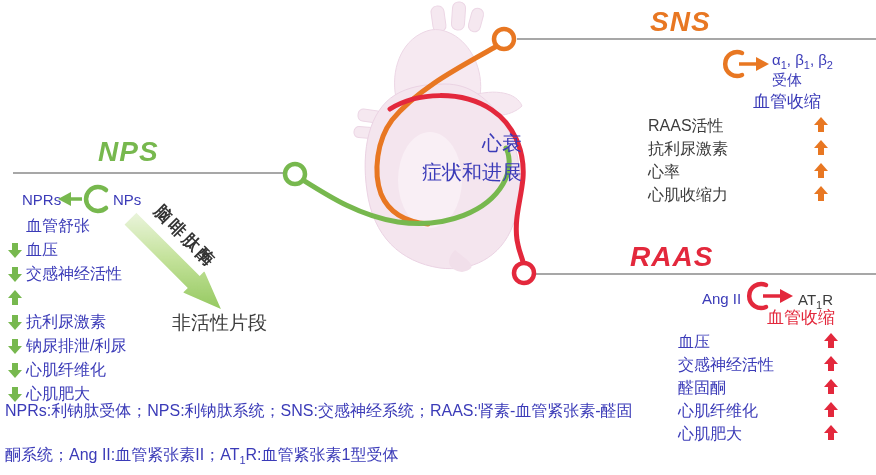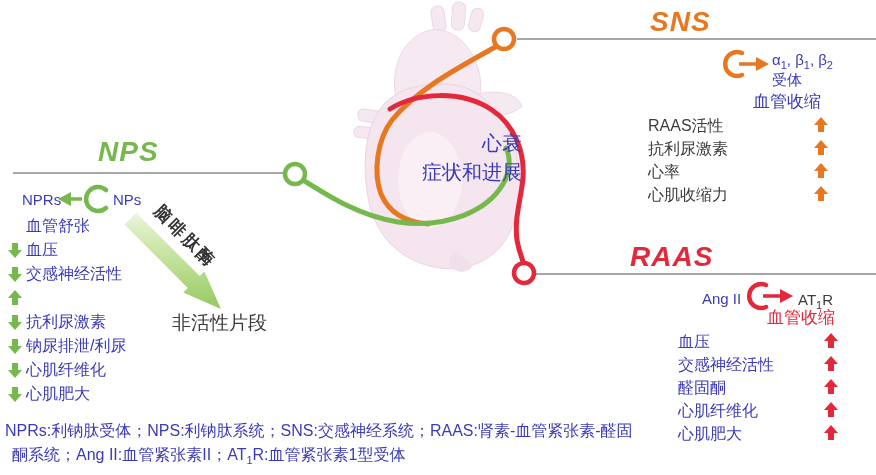--- a/index.html
+++ b/index.html
@@ -160,18 +160,18 @@
   <div class="abs t-red txt17" style="left:767px;top:306px">血管收缩</div>
 
   <div class="abs txt16 t-blue" style="left:678px;top:330px;width:160px">
     <div class="fx-row"><span>血压</span><span class="arr up r"></span></div>
     <div class="fx-row"><span>交感神经活性</span><span class="arr up r"></span></div>
     <div class="fx-row"><span>醛固酮</span><span class="arr up r"></span></div>
     <div class="fx-row"><span>心肌纤维化</span><span class="arr up r"></span></div>
     <div class="fx-row"><span>心肌肥大</span><span class="arr up r"></span></div>
   </div>
 
-  <div class="abs t-blue txt16" style="left:5px;top:421px">NPRs:利钠肽受体；NPS:利钠肽系统；SNS:交感神经系统；RAAS:肾素-血管紧张素-醛固</div>
-  <div class="abs t-blue txt16" style="left:12px;top:445px">
+  <div class="abs t-blue txt16" style="left:5px;top:401px">NPRs:利钠肽受体；NPS:利钠肽系统；SNS:交感神经系统；RAAS:肾素-血管紧张素-醛固</div>
+  <div class="abs t-blue txt16" style="left:5px;top:445px">
     <span>酮系统；Ang II:血管紧张素II；AT</span><sub>1</sub><span>R:血管紧张素1型受体</span>
   </div>
 
 </div>
 
 </body></html>

